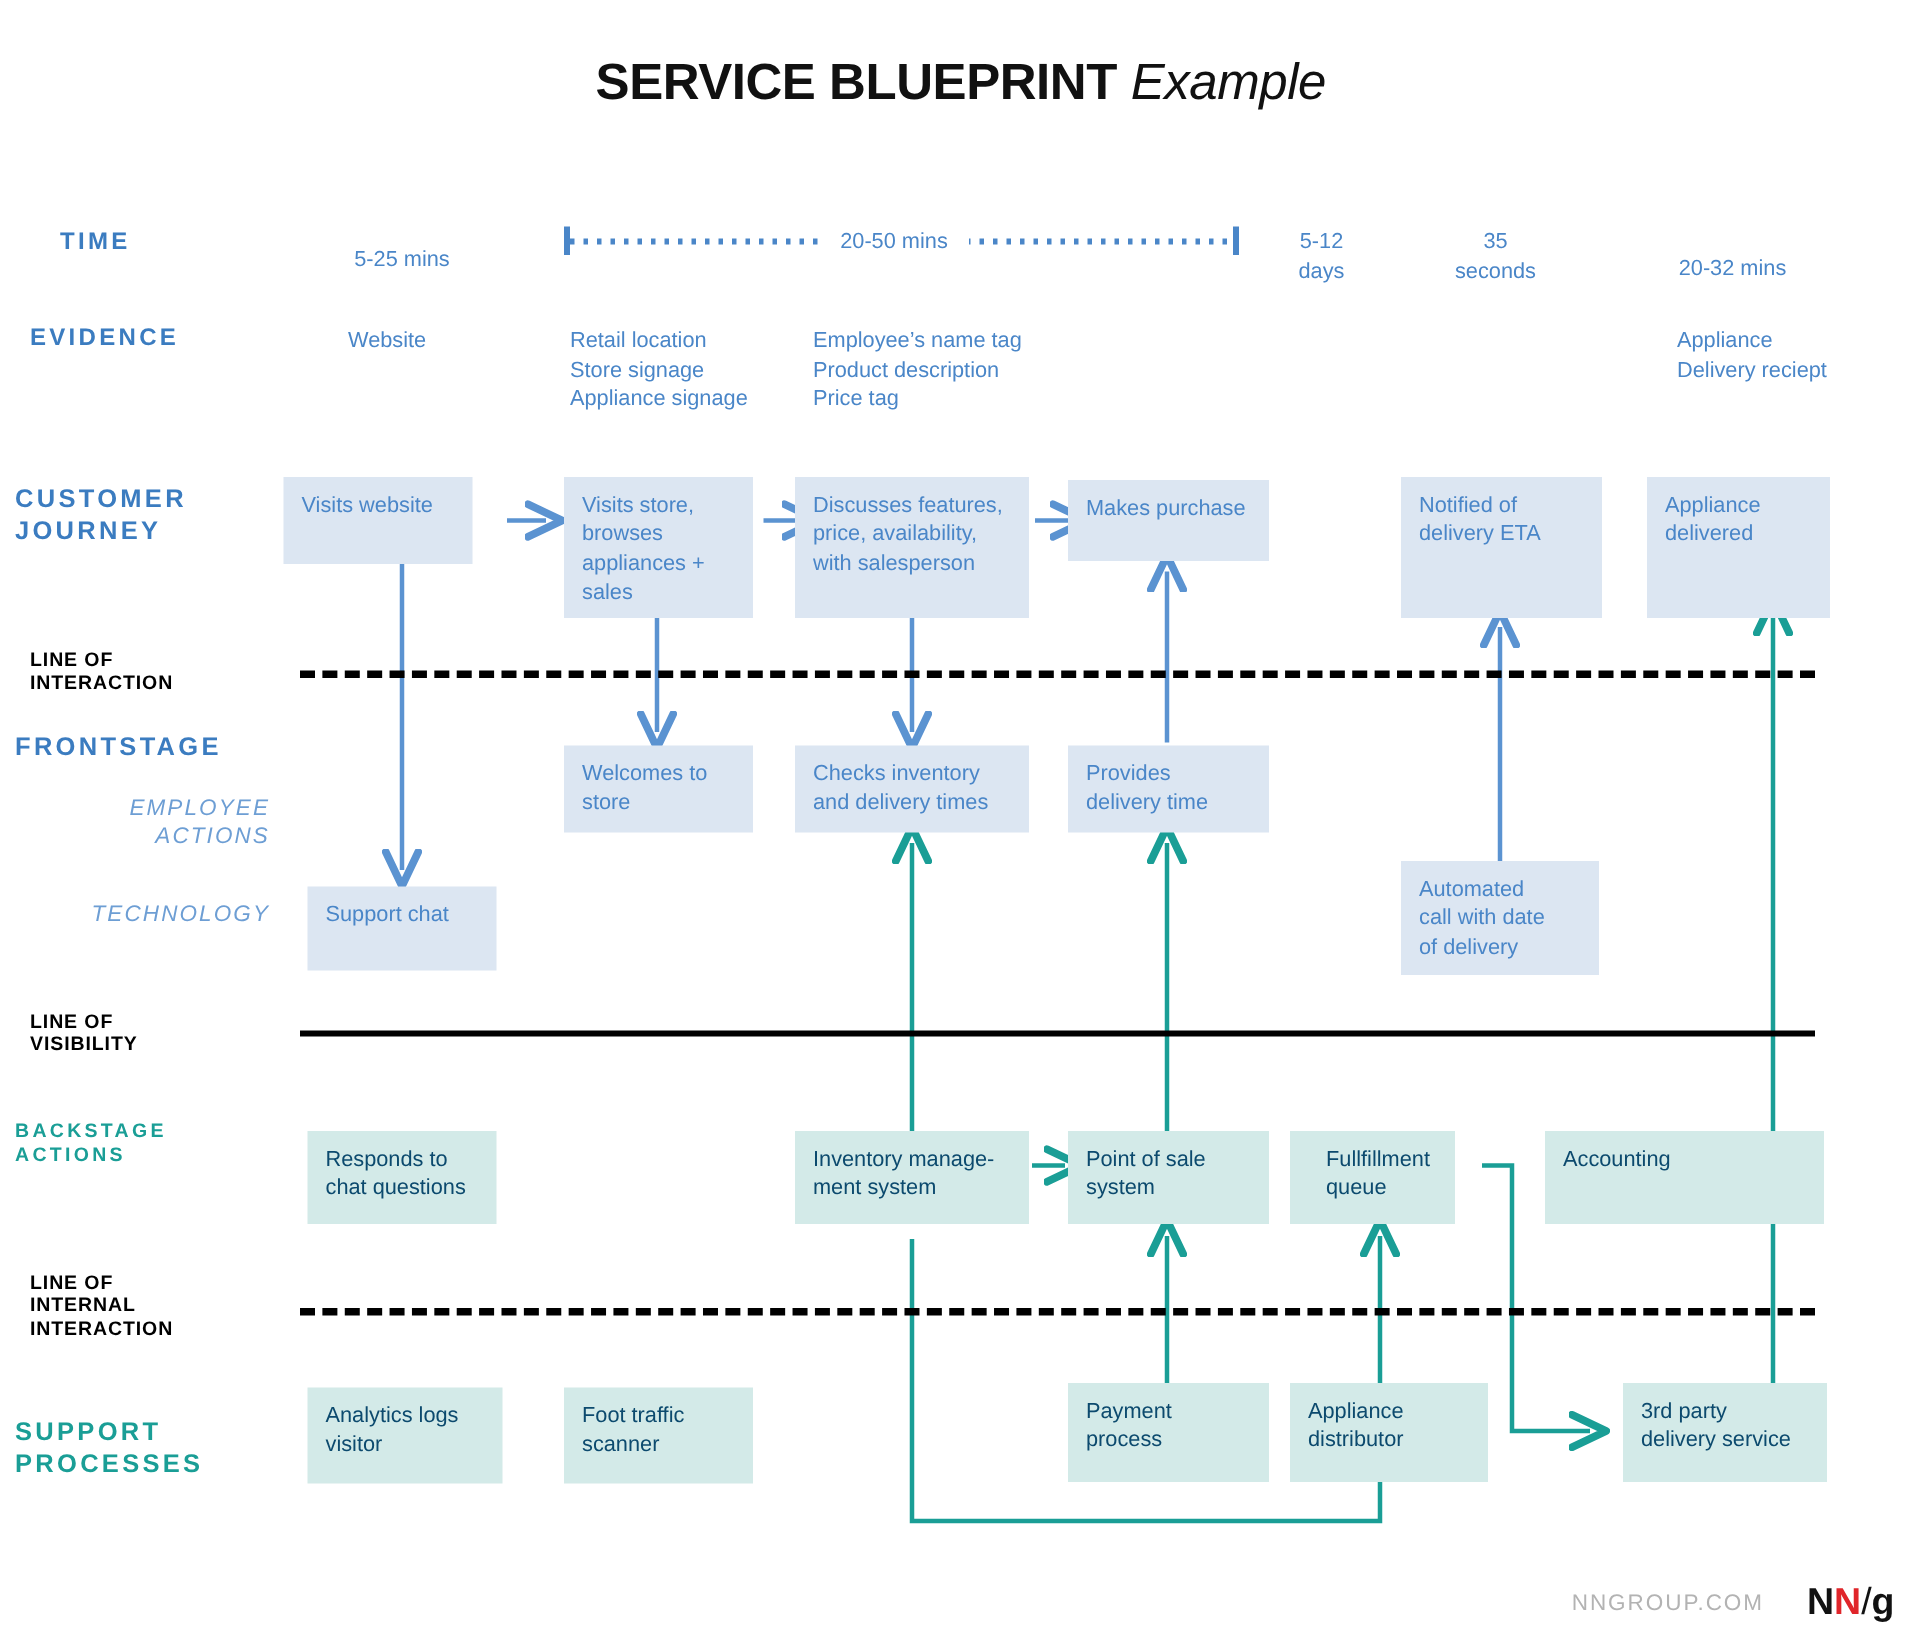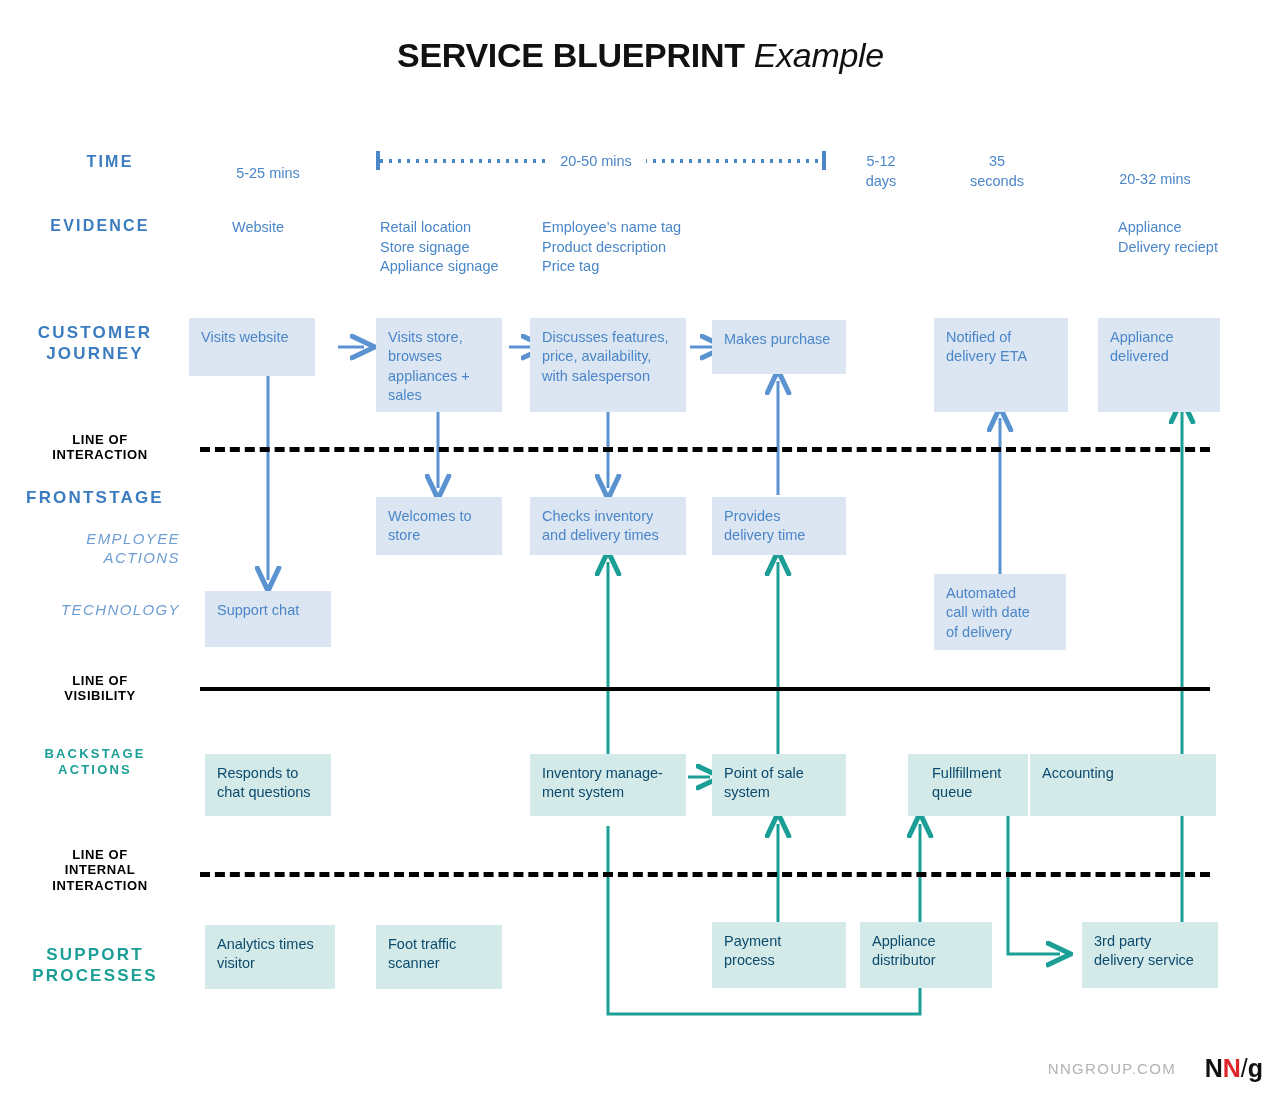--- a/index.html
+++ b/index.html
@@ -15,21 +15,21 @@
   
   .title{
     position:absolute;left:0;top:36px;width:1281px;text-align:center;
     font-size:34px;letter-spacing:-0.3px;color:#111;white-space:nowrap;
   }
   .title .t-bold{font-weight:bold;}
   .title .t-ital{font-style:italic;font-weight:normal;}
 
   
   .rowlabel{
-    position:absolute;text-align:center;line-height:1.22;
+    position:absolute;text-align:left;line-height:1.22;
     font-weight:bold;letter-spacing:2.2px;
   }
   .rowlabel.blue{color:#3b7cc0;}
   .rowlabel.teal{color:#1a9e96;}
   .rowlabel.black{color:#000;letter-spacing:0.6px;font-size:13px;line-height:1.18;}
   .sublabel{
     position:absolute;text-align:right;font-style:italic;color:#6d9ed4;
     letter-spacing:1.4px;line-height:1.25;font-size:15px;
   }
 
@@ -272,33 +272,33 @@
   <div class="box teal" style="left:530px;top:754px;width:156px;height:62px;">
     <span>Inventory manage-</span>
     <span>ment system</span>
   </div>
 
   <div class="box teal" style="left:712px;top:754px;width:134px;height:62px;">
     <span>Point of sale</span>
     <span>system</span>
   </div>
 
-  <div class="box teal" style="left:908px;top:754px;width:120px;height:62px;padding-left:24px;">
+  <div class="box teal" style="left:860px;top:754px;width:110px;height:62px;padding-left:24px;">
     <span>Fullfillment</span>
     <span>queue</span>
   </div>
 
   <div class="box teal" style="left:1030px;top:754px;width:186px;height:62px;">
     <span>Accounting</span>
   </div>
 
   <div class="divider dashed" style="left:200px;top:872px;width:1010px;"></div>
 
   <div class="box teal" style="left:205px;top:925px;width:130px;height:64px;">
-    <span>Analytics times</span>
+    <span>Analytics logs</span>
     <span>visitor</span>
   </div>
 
   <div class="box teal" style="left:376px;top:925px;width:126px;height:64px;">
     <span>Foot traffic</span>
     <span>scanner</span>
   </div>
 
   <div class="box teal" style="left:712px;top:922px;width:134px;height:66px;">
     <span>Payment</span>

